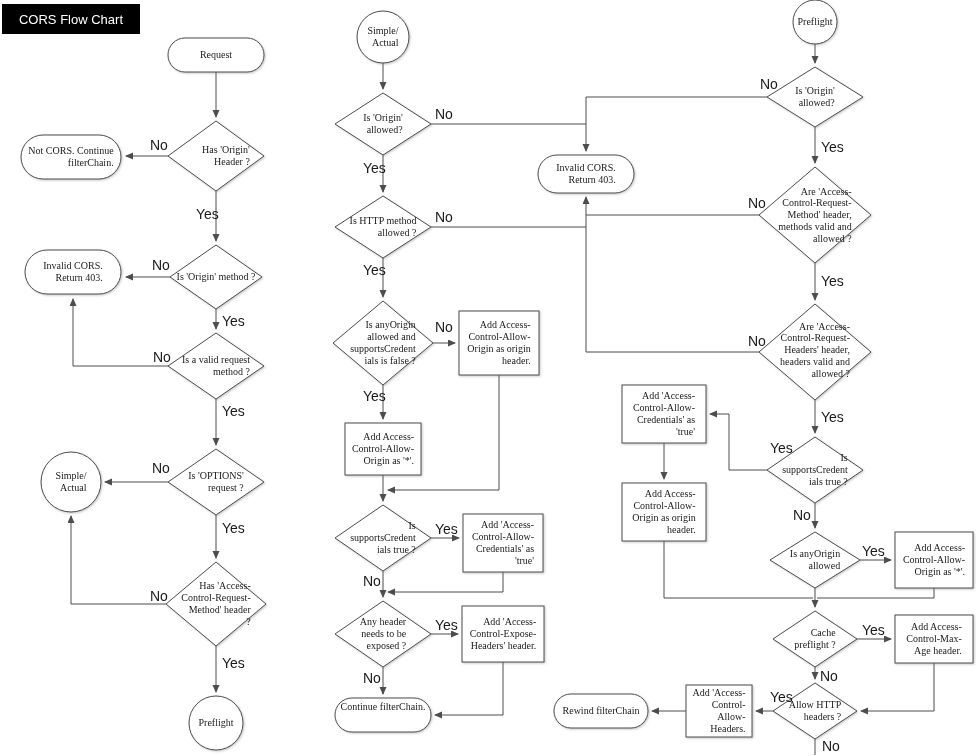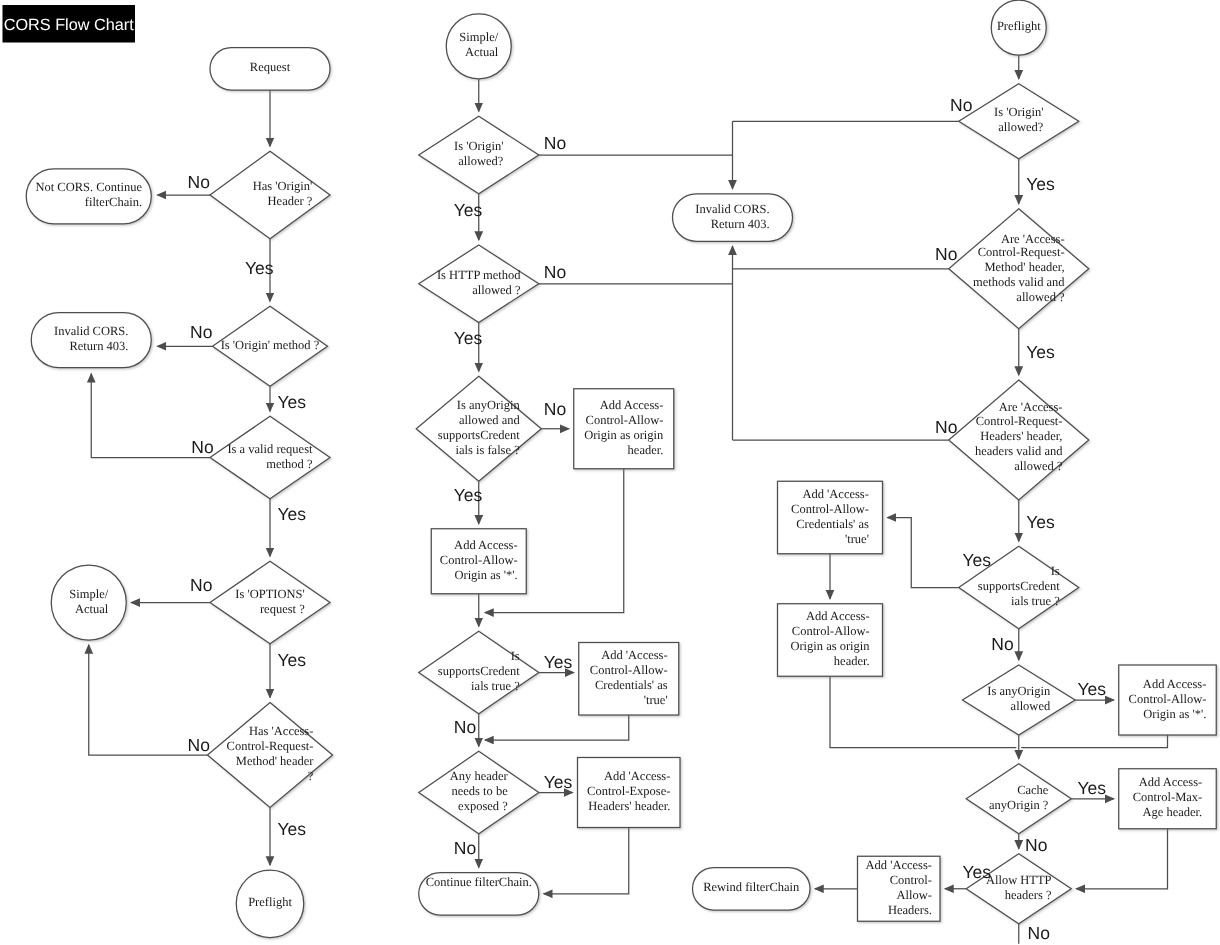--- a/index.html
+++ b/index.html
@@ -4,21 +4,21 @@
 <style>
   * { margin:0; padding:0; box-sizing:border-box; }
   html,body { background:#ffffff; font-family:"Liberation Sans", sans-serif; }
   .canvas { position:relative; width:976px; height:756px; background:#ffffff; overflow:hidden; }
   .layer { position:absolute; left:0; top:0; }
   .shape { fill:#ffffff; stroke:#4d4d4d; stroke-width:1; filter:drop-shadow(1.5px 1.5px 1px rgba(130,130,130,0.45)); }
   .edge  { fill:none; stroke:#4d4d4d; stroke-width:1; }
   .node-label { position:absolute; display:flex; align-items:center; justify-content:center;
                 text-align:right; white-space:pre-line; font-size:10px; line-height:1.18; color:#1a1a1a;font-family:Liberation Serif, serif; }
   .edge-label { position:absolute; font-size:14px; color:#1a1a1a; }
-  .title-badge { position:absolute; left:2px; top:4px; width:106px; height:30px; background:#000000;
+  .title-badge { position:absolute; left:2px; top:4px; width:138px; height:30px; background:#000000;
                  color:#ffffff; display:flex; align-items:center; justify-content:center; font-size:13px; }
 </style>
 </head>
 <body>
 
 <div class="canvas">
 
   <svg class="layer" width="976" height="756" viewBox="0 0 976 756">
     <defs>
       <marker id="arr" markerWidth="9" markerHeight="8" refX="7" refY="3.5" orient="auto" markerUnits="userSpaceOnUse">
@@ -200,21 +200,21 @@
   <div class="node-label" style="left:622px;top:483px;width:84px;height:58px">Add Access-
 Control-Allow-
 Origin as origin
 header.</div>
   <div class="node-label" style="left:772px;top:536px;width:86px;height:48px">Is anyOrigin
 allowed</div>
   <div class="node-label" style="left:895px;top:532px;width:78px;height:56px">Add Access-
 Control-Allow-
 Origin as '*'.</div>
   <div class="node-label" style="left:775px;top:615px;width:80px;height:48px">Cache
-anyOrigin ?</div>
+preflight ?</div>
   <div class="node-label" style="left:895px;top:615px;width:78px;height:48px">Add Access-
 Control-Max-
 Age header.</div>
   <div class="node-label" style="left:775px;top:687px;width:80px;height:48px">Allow HTTP
 headers ?</div>
   <div class="node-label" style="left:686px;top:685px;width:66px;height:52px">Add 'Access-
 Control-
 Allow-
 Headers.</div>
   <div class="node-label" style="left:554px;top:694px;width:94px;height:34px">Rewind filterChain</div>

